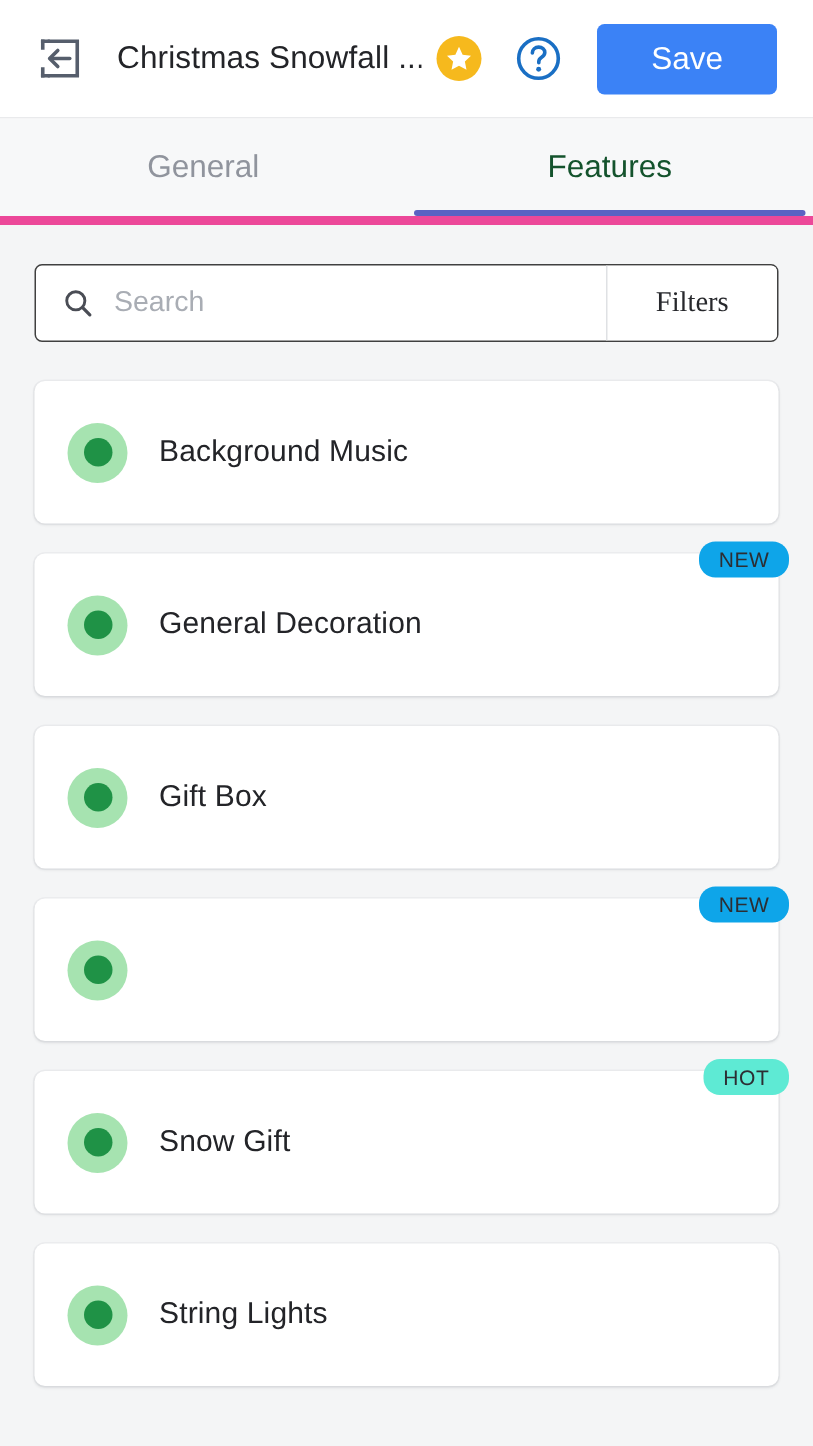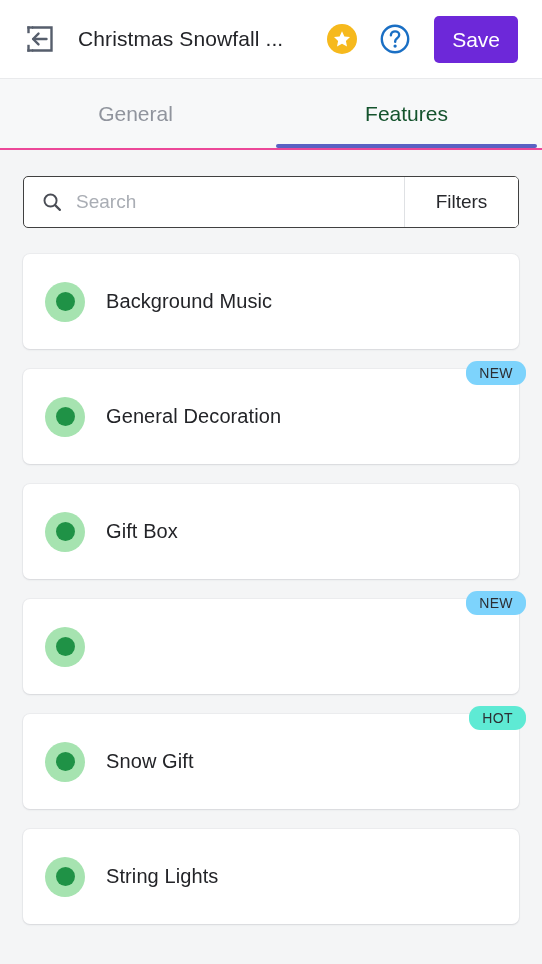--- a/index.html
+++ b/index.html
@@ -67,37 +67,37 @@
     flex: 0 0 auto;
     cursor: pointer;
     display: flex;
     align-items: center;
     justify-content: center;
   }
 
   .save-btn {
     margin-left: 23px;
     flex: 0 0 auto;
-    background: #6d28d9;
+    background: #3b82f6;
     color: #ffffff;
     border: none;
     border-radius: 5px;
     font-family: "Liberation Sans", sans-serif;
     font-size: 21px;
-    padding: 13px 18px;
+    padding: 13px 36px;
     cursor: pointer;
     line-height: 1;
   }
 
   
   .tabs {
     height: 71px;
     background: #f7f8f9;
     display: flex;
-    border-bottom: 2px solid #ec4899;
+    border-bottom: 6px solid #ec4899;
     position: relative;
   }
 
   .tab {
     flex: 1 1 50%;
     display: flex;
     align-items: center;
     justify-content: center;
     font-size: 21px;
     color: #90949d;
@@ -152,21 +152,21 @@
   }
 
   .search-field input::placeholder { color: #a9adb4; }
 
   .filters-btn {
     flex: 0 0 auto;
     width: 114px;
     border: none;
     border-left: 1px solid #dfe1e4;
     background: #ffffff;
-    font-family: Liberation Sans, sans-serif;
+    font-family: Liberation Serif, serif;
     font-size: 19px;
     color: #27282c;
     cursor: pointer;
   }
 
   
   .list {
     padding: 26px 23px 0 23px;
     display: flex;
     flex-direction: column;
@@ -216,21 +216,21 @@
     top: -8px;
     right: -7px;
     font-size: 14px;
     letter-spacing: 0.4px;
     padding: 5px 13px;
     border-radius: 11px;
     line-height: 1;
     color: #2c2e33;
   }
 
-  .badge.new { background: #7dd3fc; }
+  .badge.new { background: #0ea5e9; }
   .badge.hot { background: #5eead4; text-align: center; }
 </style>
 </head>
 <body>
 
 <div class="header">
 
   <div class="back-btn">
     <svg width="28" height="28" viewBox="0 0 28 28">
       <path d="M7 2.5 H25.5 V25.5 H7" fill="none" stroke="#565e6c" stroke-width="2.4" stroke-linecap="square" stroke-linejoin="miter"></path>

